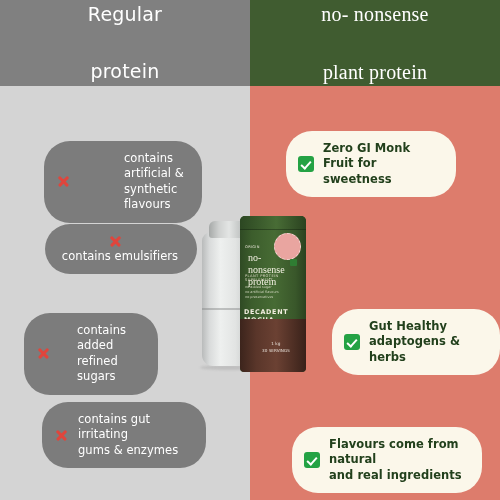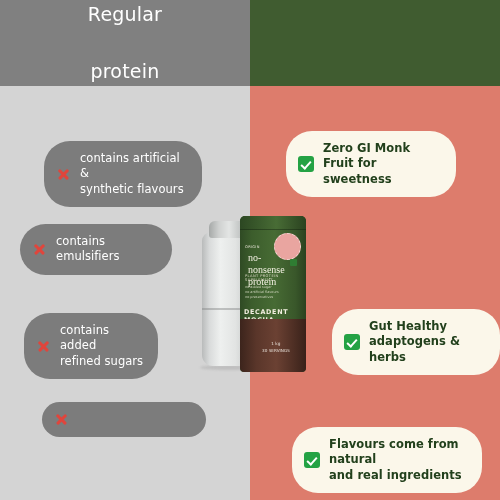--- a/index.html
+++ b/index.html
@@ -317,40 +317,46 @@
 
   <div class="bg-left-body"></div>
   <div class="bg-right-body"></div>
   <div class="bg-left-header"></div>
   <div class="bg-right-header"></div>
 
   <div class="header-text header-left">
     <span>Regular</span>
     <span>protein</span>
   </div>
-
-  <div class="pill pill-left" style="left:44px; top:141px; width:158px;">
+  <div class="header-text header-right">
+    <span>no- nonsense</span>
+    <span>plant protein</span>
+  </div>
+
+  <div class="pill pill-left" style="left:44px; top:141px; width:158px;gap:44px;">
     <span class="icon-x"></span>
     <span class="pill-text">contains artificial &amp;
 synthetic flavours</span>
   </div>
 
-  <div class="pill pill-left" style="left:20px; top:224px; width:152px;">
+  <div class="pill pill-left" style="left:45px; top:224px; width:152px;flex-direction:column;">
     <span class="icon-x"></span>
     <span class="pill-text">contains emulsifiers</span>
   </div>
 
-  <div class="pill pill-left" style="left:24px; top:313px; width:134px;">
+  <div class="pill pill-left" style="left:24px; top:313px; width:134px;gap:17px;">
     <span class="icon-x"></span>
     <span class="pill-text">contains added
 refined sugars</span>
   </div>
 
   <div class="pill pill-left" style="left:42px; top:402px; width:164px;">
     <span class="icon-x"></span>
+    <span class="pill-text">contains gut irritating
+gums &amp; enzymes</span>
   </div>
 
   <div class="pill pill-right" style="left:286px; top:131px; width:170px;">
     <span class="icon-check"></span>
     <span class="pill-text">Zero GI Monk Fruit for
 sweetness</span>
   </div>
 
 
   <div class="pill pill-right" style="left:332px; top:309px; width:168px;">

